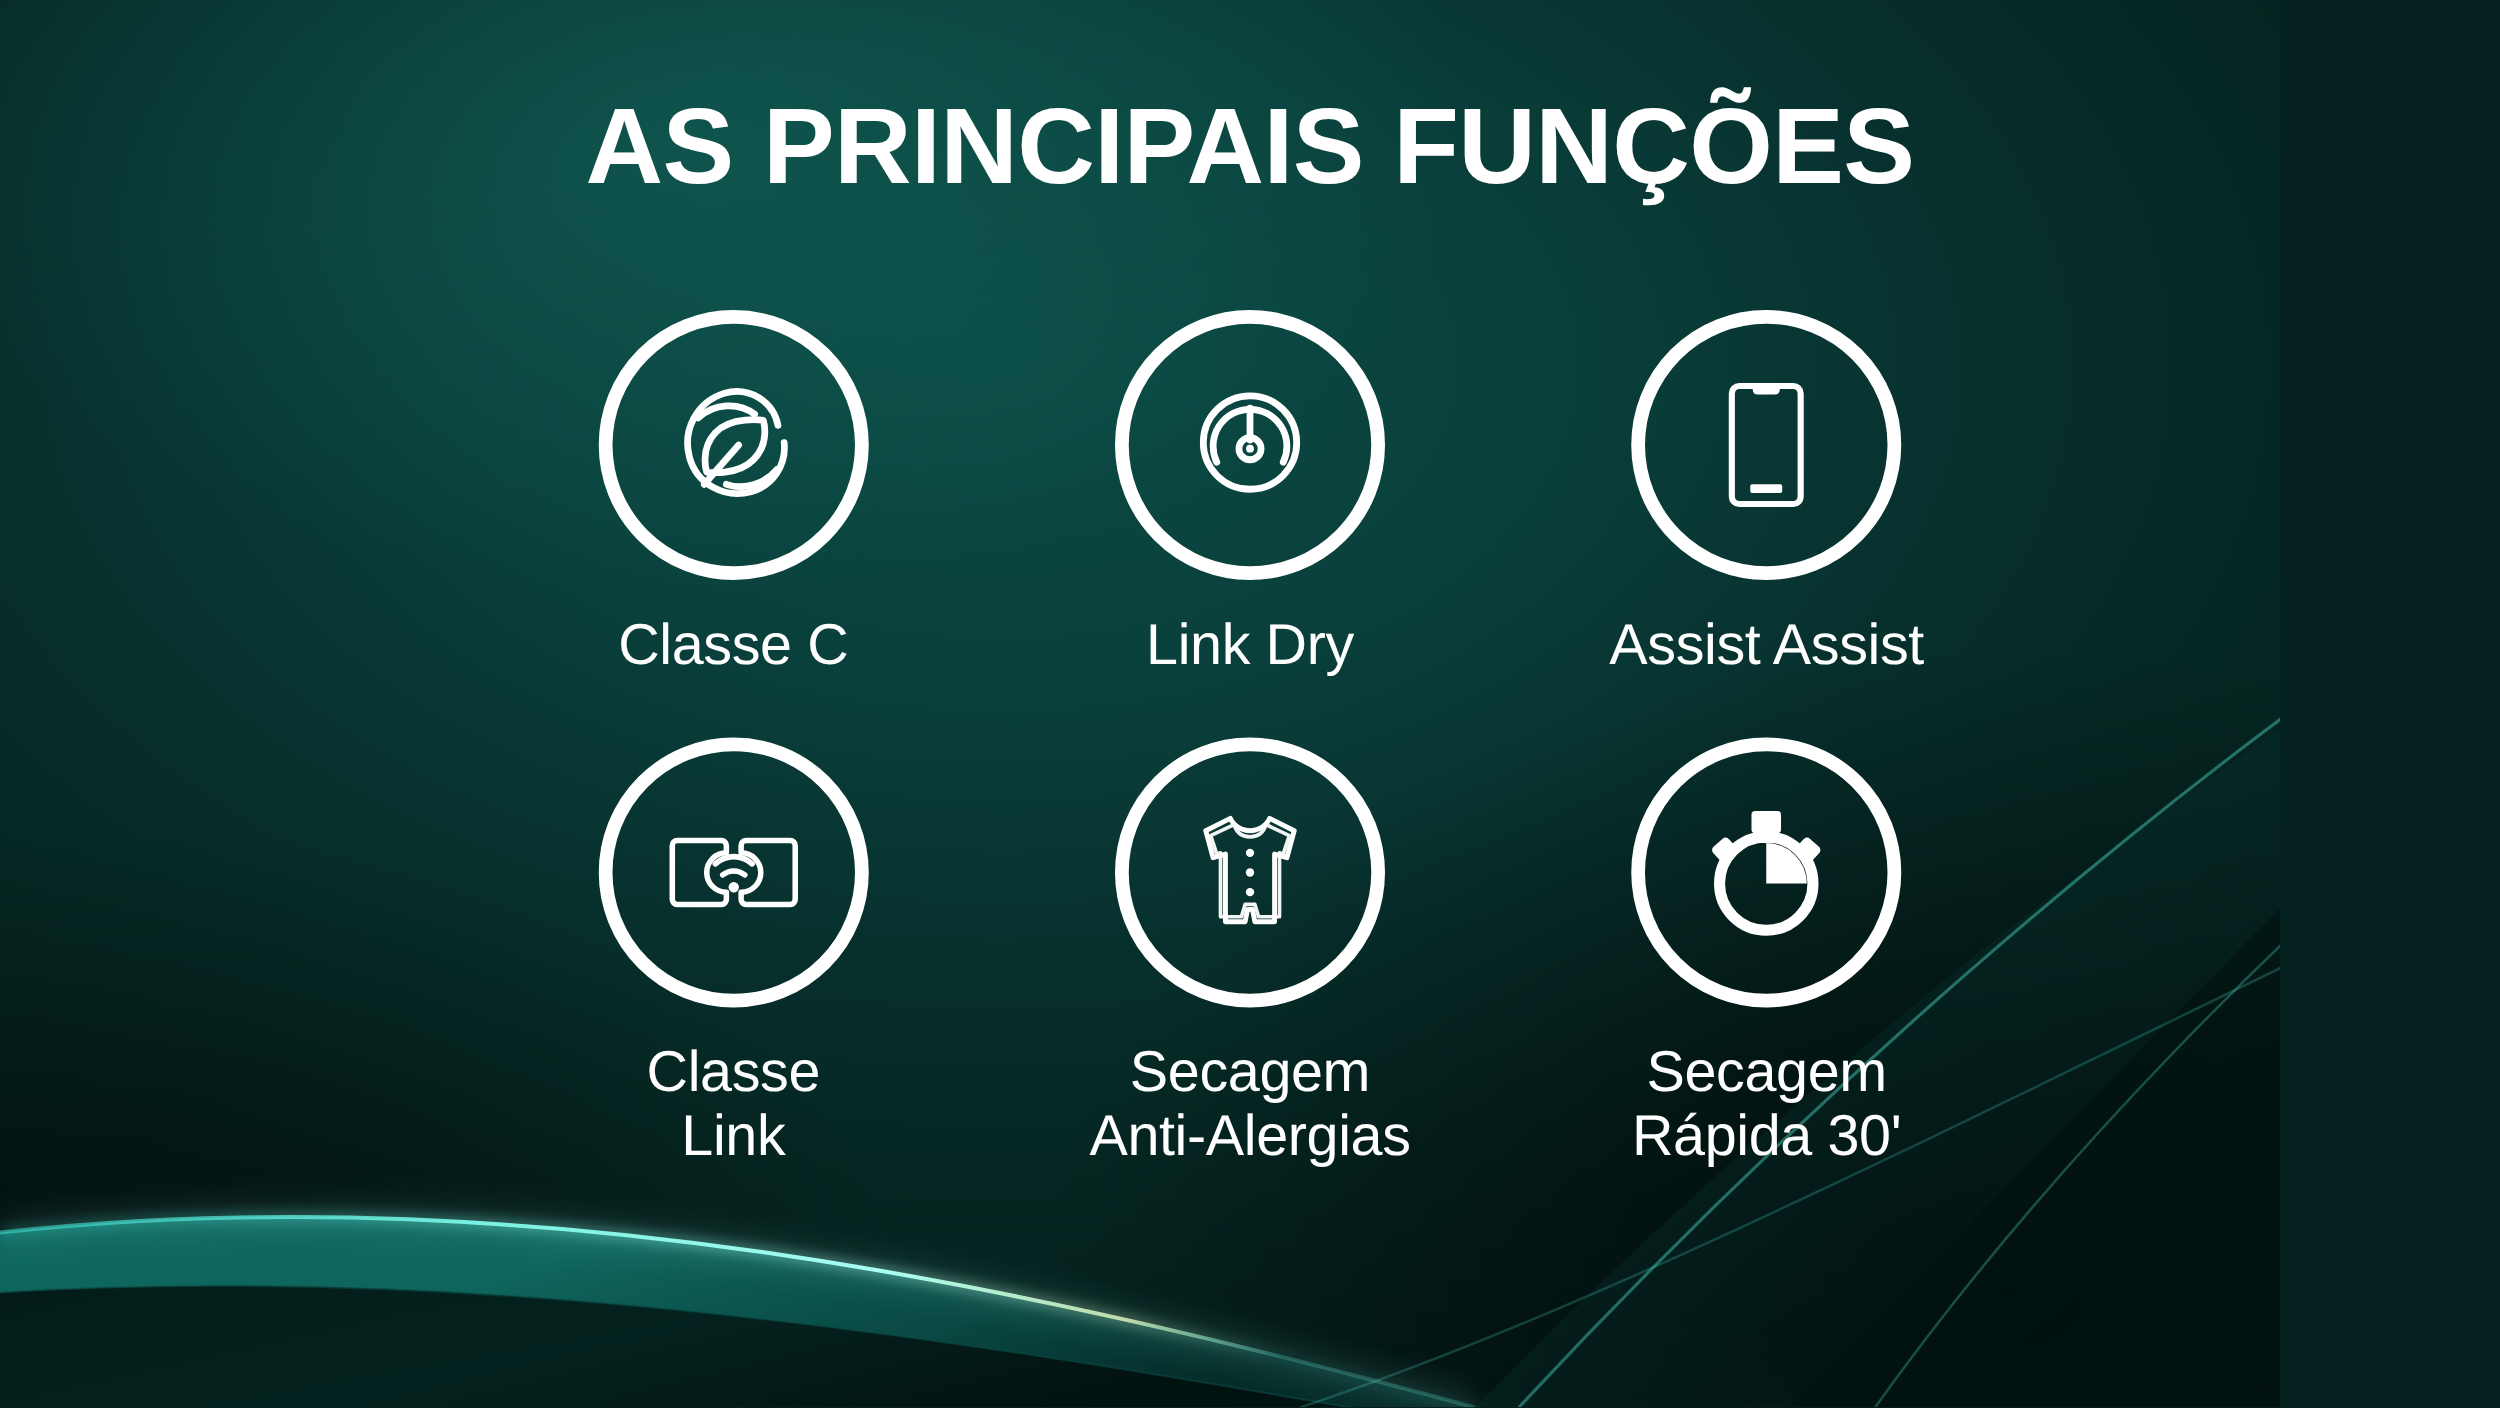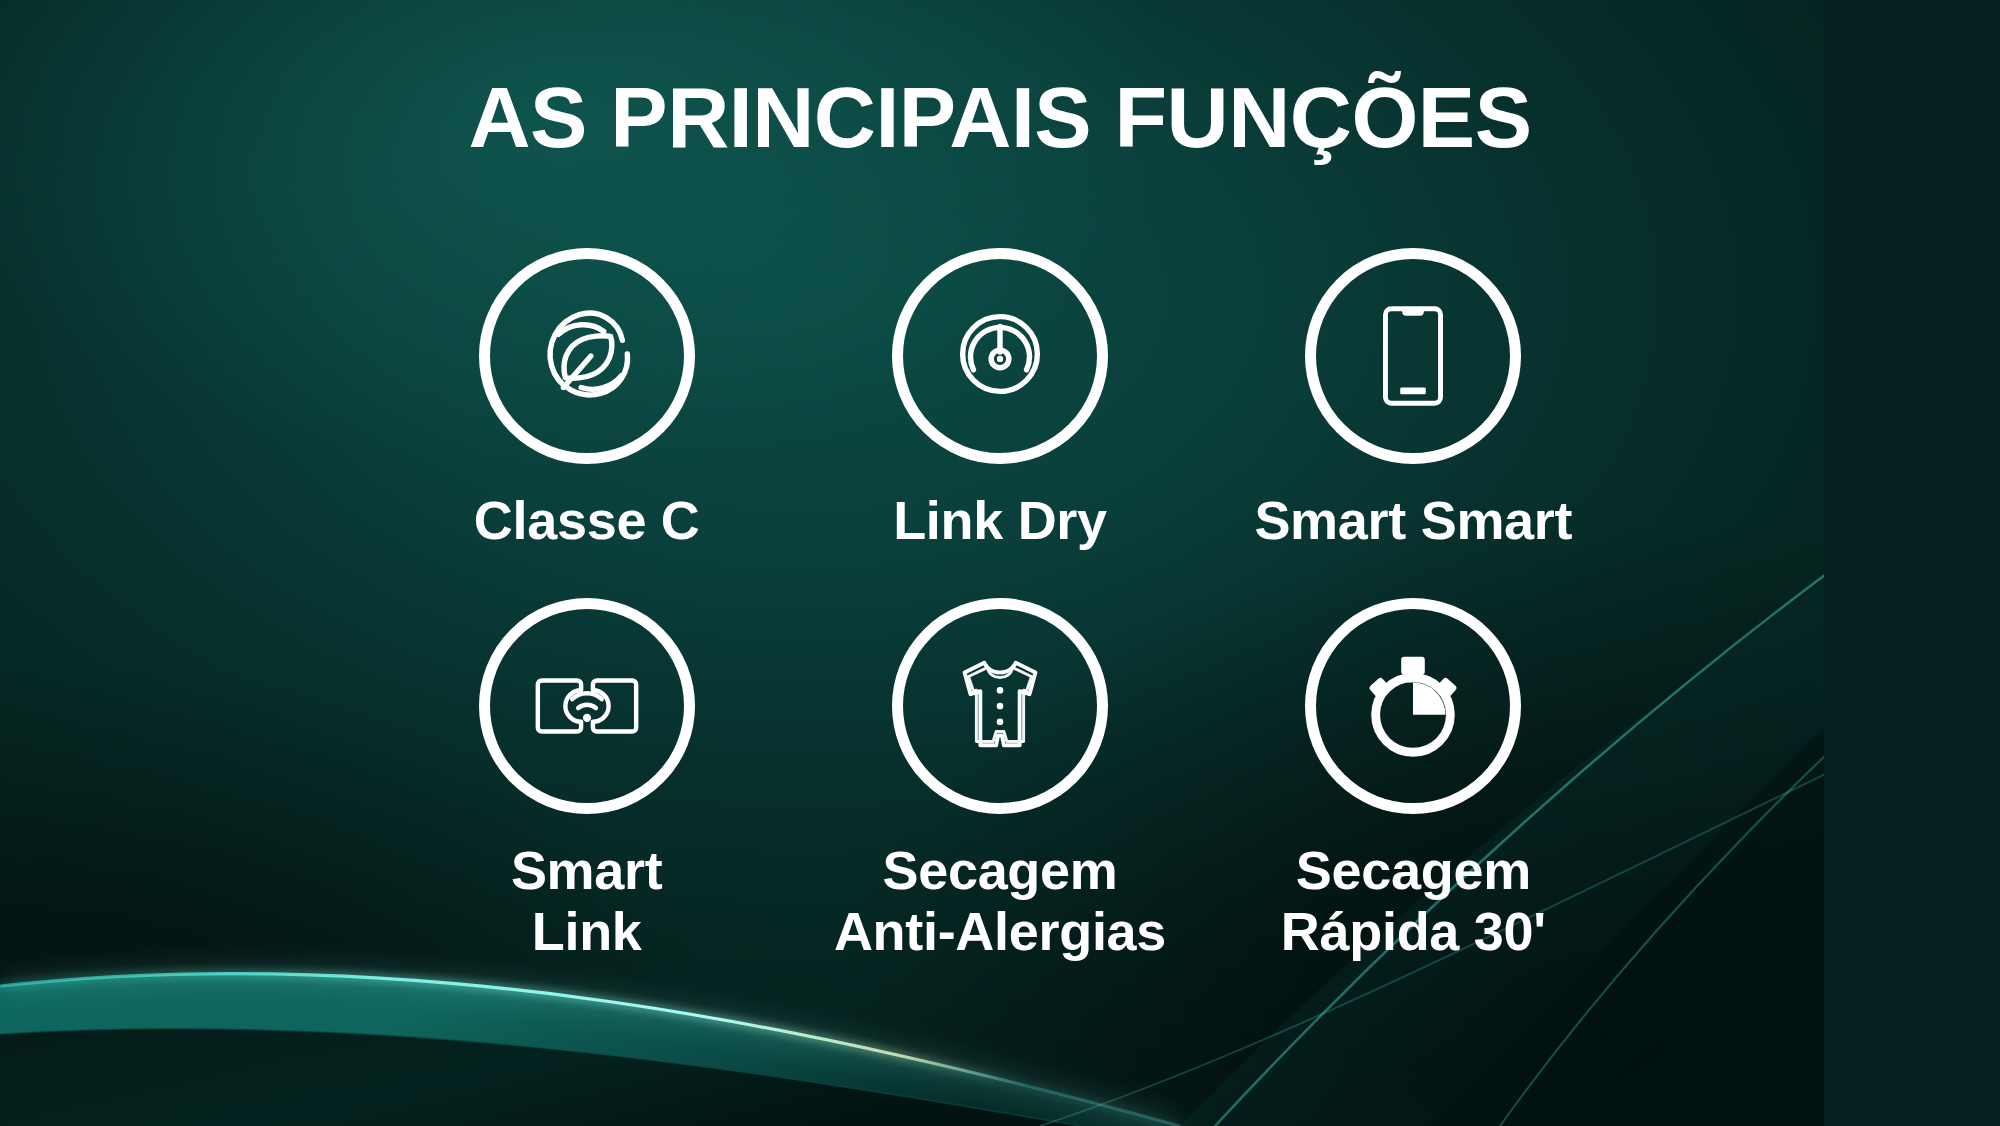--- a/index.html
+++ b/index.html
@@ -80,22 +80,22 @@
     display:flex;
     align-items:center;
     justify-content:center;
     flex:0 0 auto;
   }
   .icon-ring svg{ display:block; }
 
   .feature-label{
     margin-top:26px;
     color:#ffffff;
-    font-size:54px;
-    font-weight:bold;
+    font-size:46px;
+    font-weight:normal;
     line-height:1.12;
     text-align:center;
     letter-spacing:-0.3px;
     white-space:pre-line;
   }
 </style>
 </head>
 <body>
 
 <div class="stage">
@@ -203,21 +203,21 @@
         <svg width="118" height="118" viewBox="0 0 120 120" aria-hidden="true">
           <g fill="none" stroke="#ffffff" stroke-width="5" stroke-linejoin="round">
             <rect x="32" y="12" width="56" height="96" rx="6"></rect>
           </g>
 
           <path d="M49,12 L71,12 L71,15 A4,4 0 0 1 67,19 L53,19 A4,4 0 0 1 49,15 Z" fill="#ffffff"></path>
 
           <rect x="47" y="92" width="26" height="7" rx="1.5" fill="#ffffff"></rect>
         </svg>
       </div>
-      <div class="feature-label">Smart Smart</div>
+      <div class="feature-label">Assist Assist</div>
     </div>
 
     <div class="feature">
       <div class="icon-ring">
         <svg width="118" height="118" viewBox="0 0 120 120" aria-hidden="true">
           <g fill="none" stroke="#ffffff" stroke-width="4.5" stroke-linecap="round" stroke-linejoin="round">
 
             <path d="M14,34 H50 A4,4 0 0 1 54,38 V44
                      A16,16 0 0 0 54,76 V82 A4,4 0 0 1 50,86
                      H14 A4,4 0 0 1 10,82 V38 A4,4 0 0 1 14,34 Z"></path>
@@ -225,21 +225,21 @@
             <path d="M106,34 H70 A4,4 0 0 0 66,38 V44
                      A16,16 0 0 1 66,76 V82 A4,4 0 0 0 70,86
                      H106 A4,4 0 0 0 110,82 V38 A4,4 0 0 0 106,34 Z"></path>
 
             <path d="M45,53 A22,22 0 0 1 75,53"></path>
             <path d="M51,62 A14,14 0 0 1 69,62"></path>
           </g>
           <circle cx="60" cy="72" r="4.2" fill="#ffffff"></circle>
         </svg>
       </div>
-      <div class="feature-label">Smart
+      <div class="feature-label">Classe
 Link</div>
     </div>
 
     <div class="feature">
       <div class="icon-ring">
         <svg width="118" height="118" viewBox="0 0 120 120" aria-hidden="true">
           <g fill="none" stroke="#ffffff" stroke-width="4" stroke-linecap="round" stroke-linejoin="round">
 
             <path d="M44,16 C44,16 48,26 60,26 C72,26 76,16 76,16
                      L96,26 L90,48 L80,45 L80,100

